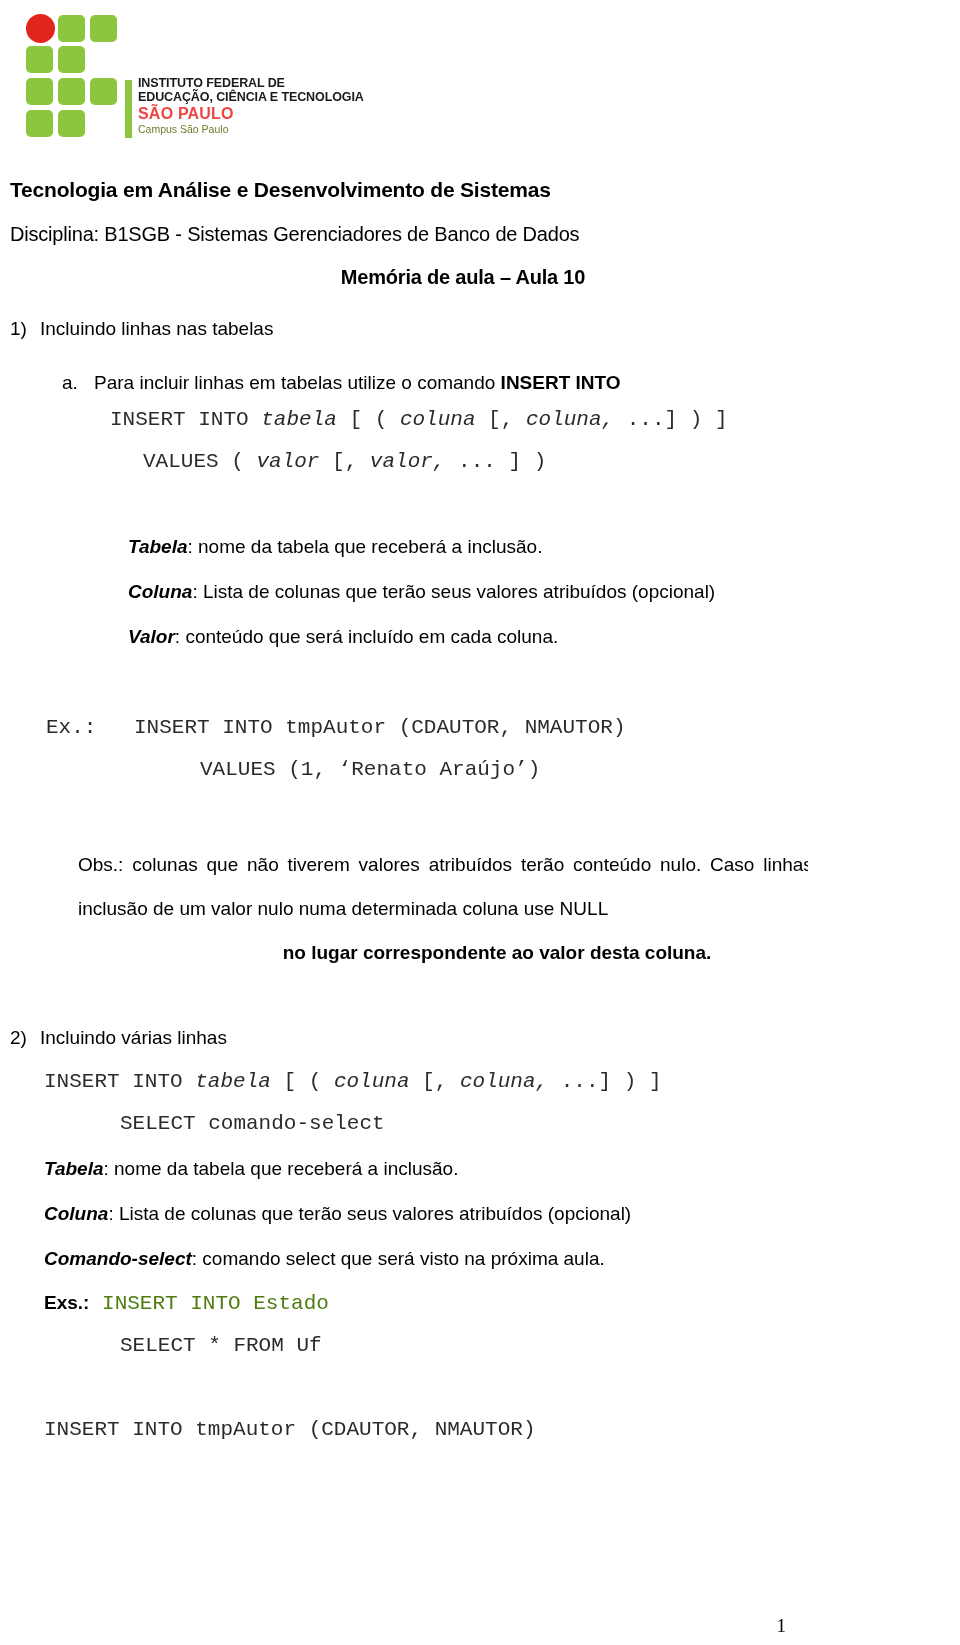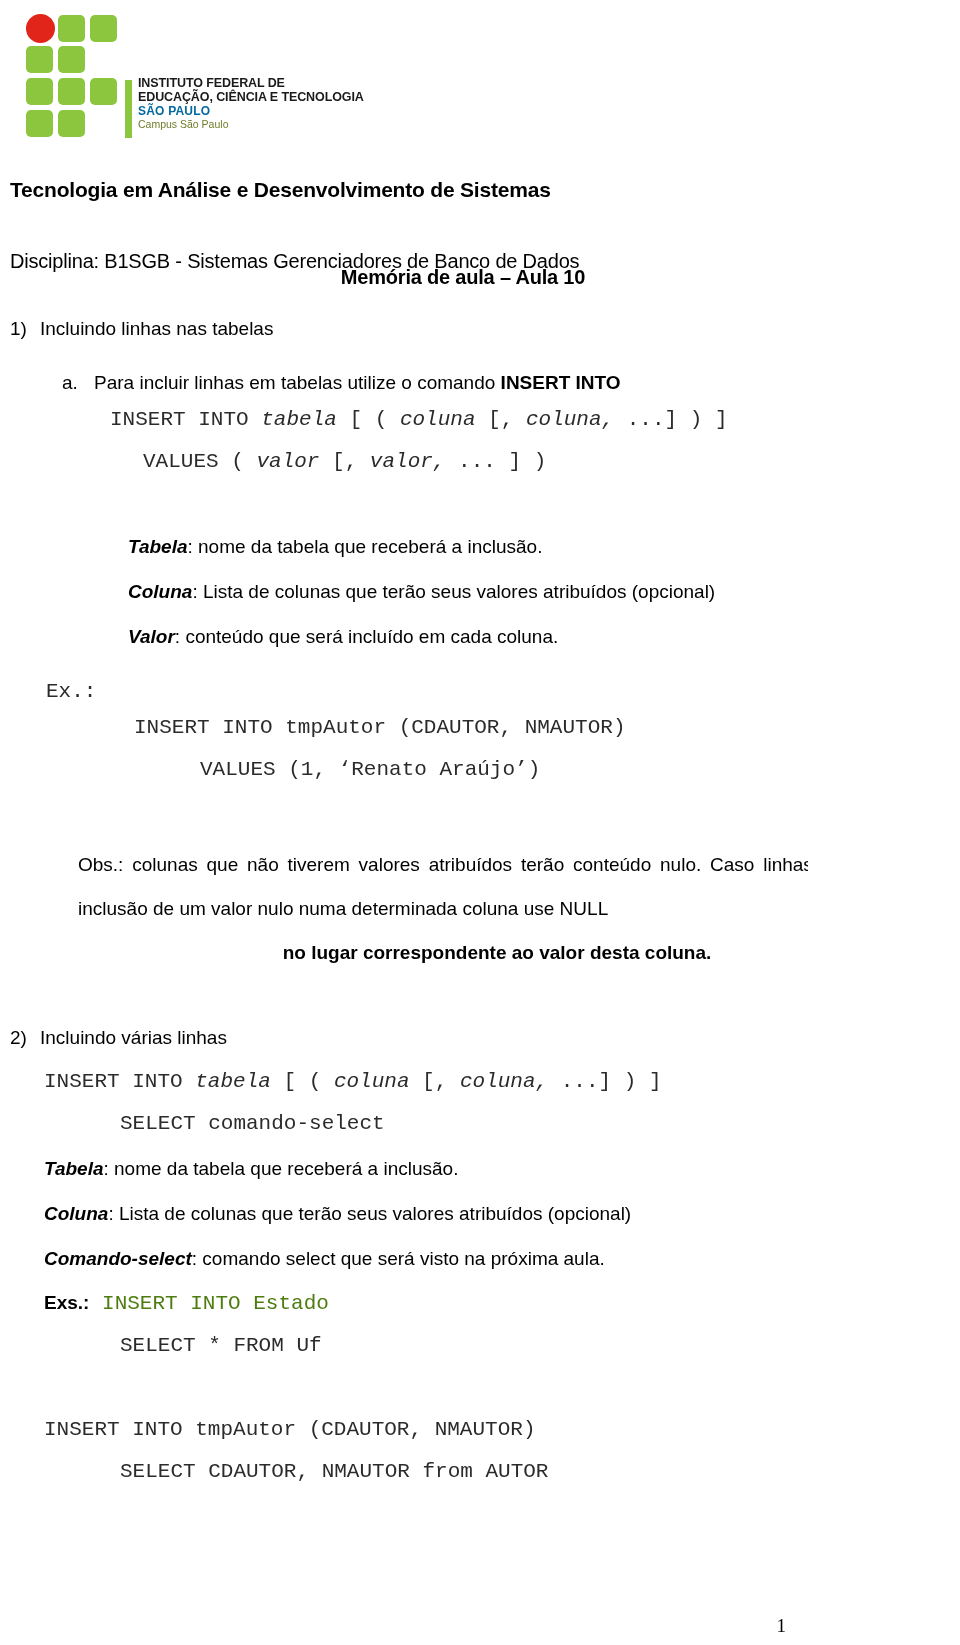--- a/index.html
+++ b/index.html
@@ -75,23 +75,23 @@
   }
   .logo-text .l1,
   .logo-text .l2 {
     font-size: 12.5px;
     font-weight: bold;
     letter-spacing: -0.1px;
     color: #1a1a1a;
     white-space: nowrap;
   }
   .logo-text .l3 {
-    font-size: 12px;
-    font-weight: bold;
-    color: #0369a1;
+    font-size: 16px;
+    font-weight: bold;
+    color: #ef4444;
     letter-spacing: 0.2px;
     white-space: nowrap;
     margin-top: 1px;
   }
   .logo-text .l4 {
     font-size: 10.5px;
     font-weight: normal;
     color: #6E7D2A;
     white-space: nowrap;
     margin-top: 1px;
@@ -108,21 +108,20 @@
     white-space: nowrap;
   }
   .discipline {
     position: absolute;
     left: 10px;
     top: 223px;
     font-size: 20px;
     font-weight: normal;
     letter-spacing: -0.2px;
     white-space: nowrap;
-    margin-top: 27px;
   }
   .memo-title {
     position: absolute;
     left: 0;
     top: 266px;
     width: 926px;
     text-align: center;
     font-size: 20px;
     font-weight: bold;
     letter-spacing: -0.2px;
@@ -256,21 +255,21 @@
   </div>
 
   <div class="def" style="left:128px; top:581px;">
     <span class="term">Coluna</span><span>: Lista de colunas que terão seus valores atribuídos (opcional)</span>
   </div>
 
   <div class="def" style="left:128px; top:626px;">
     <span class="term">Valor</span><span>: conteúdo que será incluído em cada coluna.</span>
   </div>
 
-  <div class="ex-label-mono" style="left:46px; top:680px;">Ex.: </div>
+  <div class="ex-label-mono" style="left:46px; top:716px;">Ex.: </div>
   <div class="code" style="left:134px; top:716px;">INSERT INTO tmpAutor (CDAUTOR, NMAUTOR)</div>
   <div class="code" style="left:200px; top:758px;">VALUES (1, ‘Renato Araújo’)</div>
 
   <div class="obs-para">
     <span>Obs.: colunas que não tiverem valores atribuídos terão conteúdo nulo. Caso linhas explicitar a inclusão de um valor nulo numa determinada coluna use NULL</span>
     <span class="lastline">no lugar correspondente ao valor desta coluna.</span>
   </div>
 
   <div class="item-num" style="left:10px; top:1027px;">
     <span class="num">2)</span><span>Incluindo várias linhas</span>
@@ -293,17 +292,16 @@
   </div>
 
   <div class="exs-line" style="left:44px; top:1292px;">
     <span class="bold-label">Exs.:</span><span class="mono"> INSERT INTO Estado</span>
   </div>
 
   <div class="code" style="left:120px; top:1334px;">SELECT * FROM Uf</div>
 
   <div class="code" style="left:44px; top:1418px;">INSERT INTO tmpAutor (CDAUTOR, NMAUTOR)</div>
 
-  <div class="code" style="left:120px; top:1460px;">SELECT CDAUTOR, NMAUTOR from AUTOR</div>
 
   <div class="page-number">1</div>
 
 </div>
 
 </body></html>

